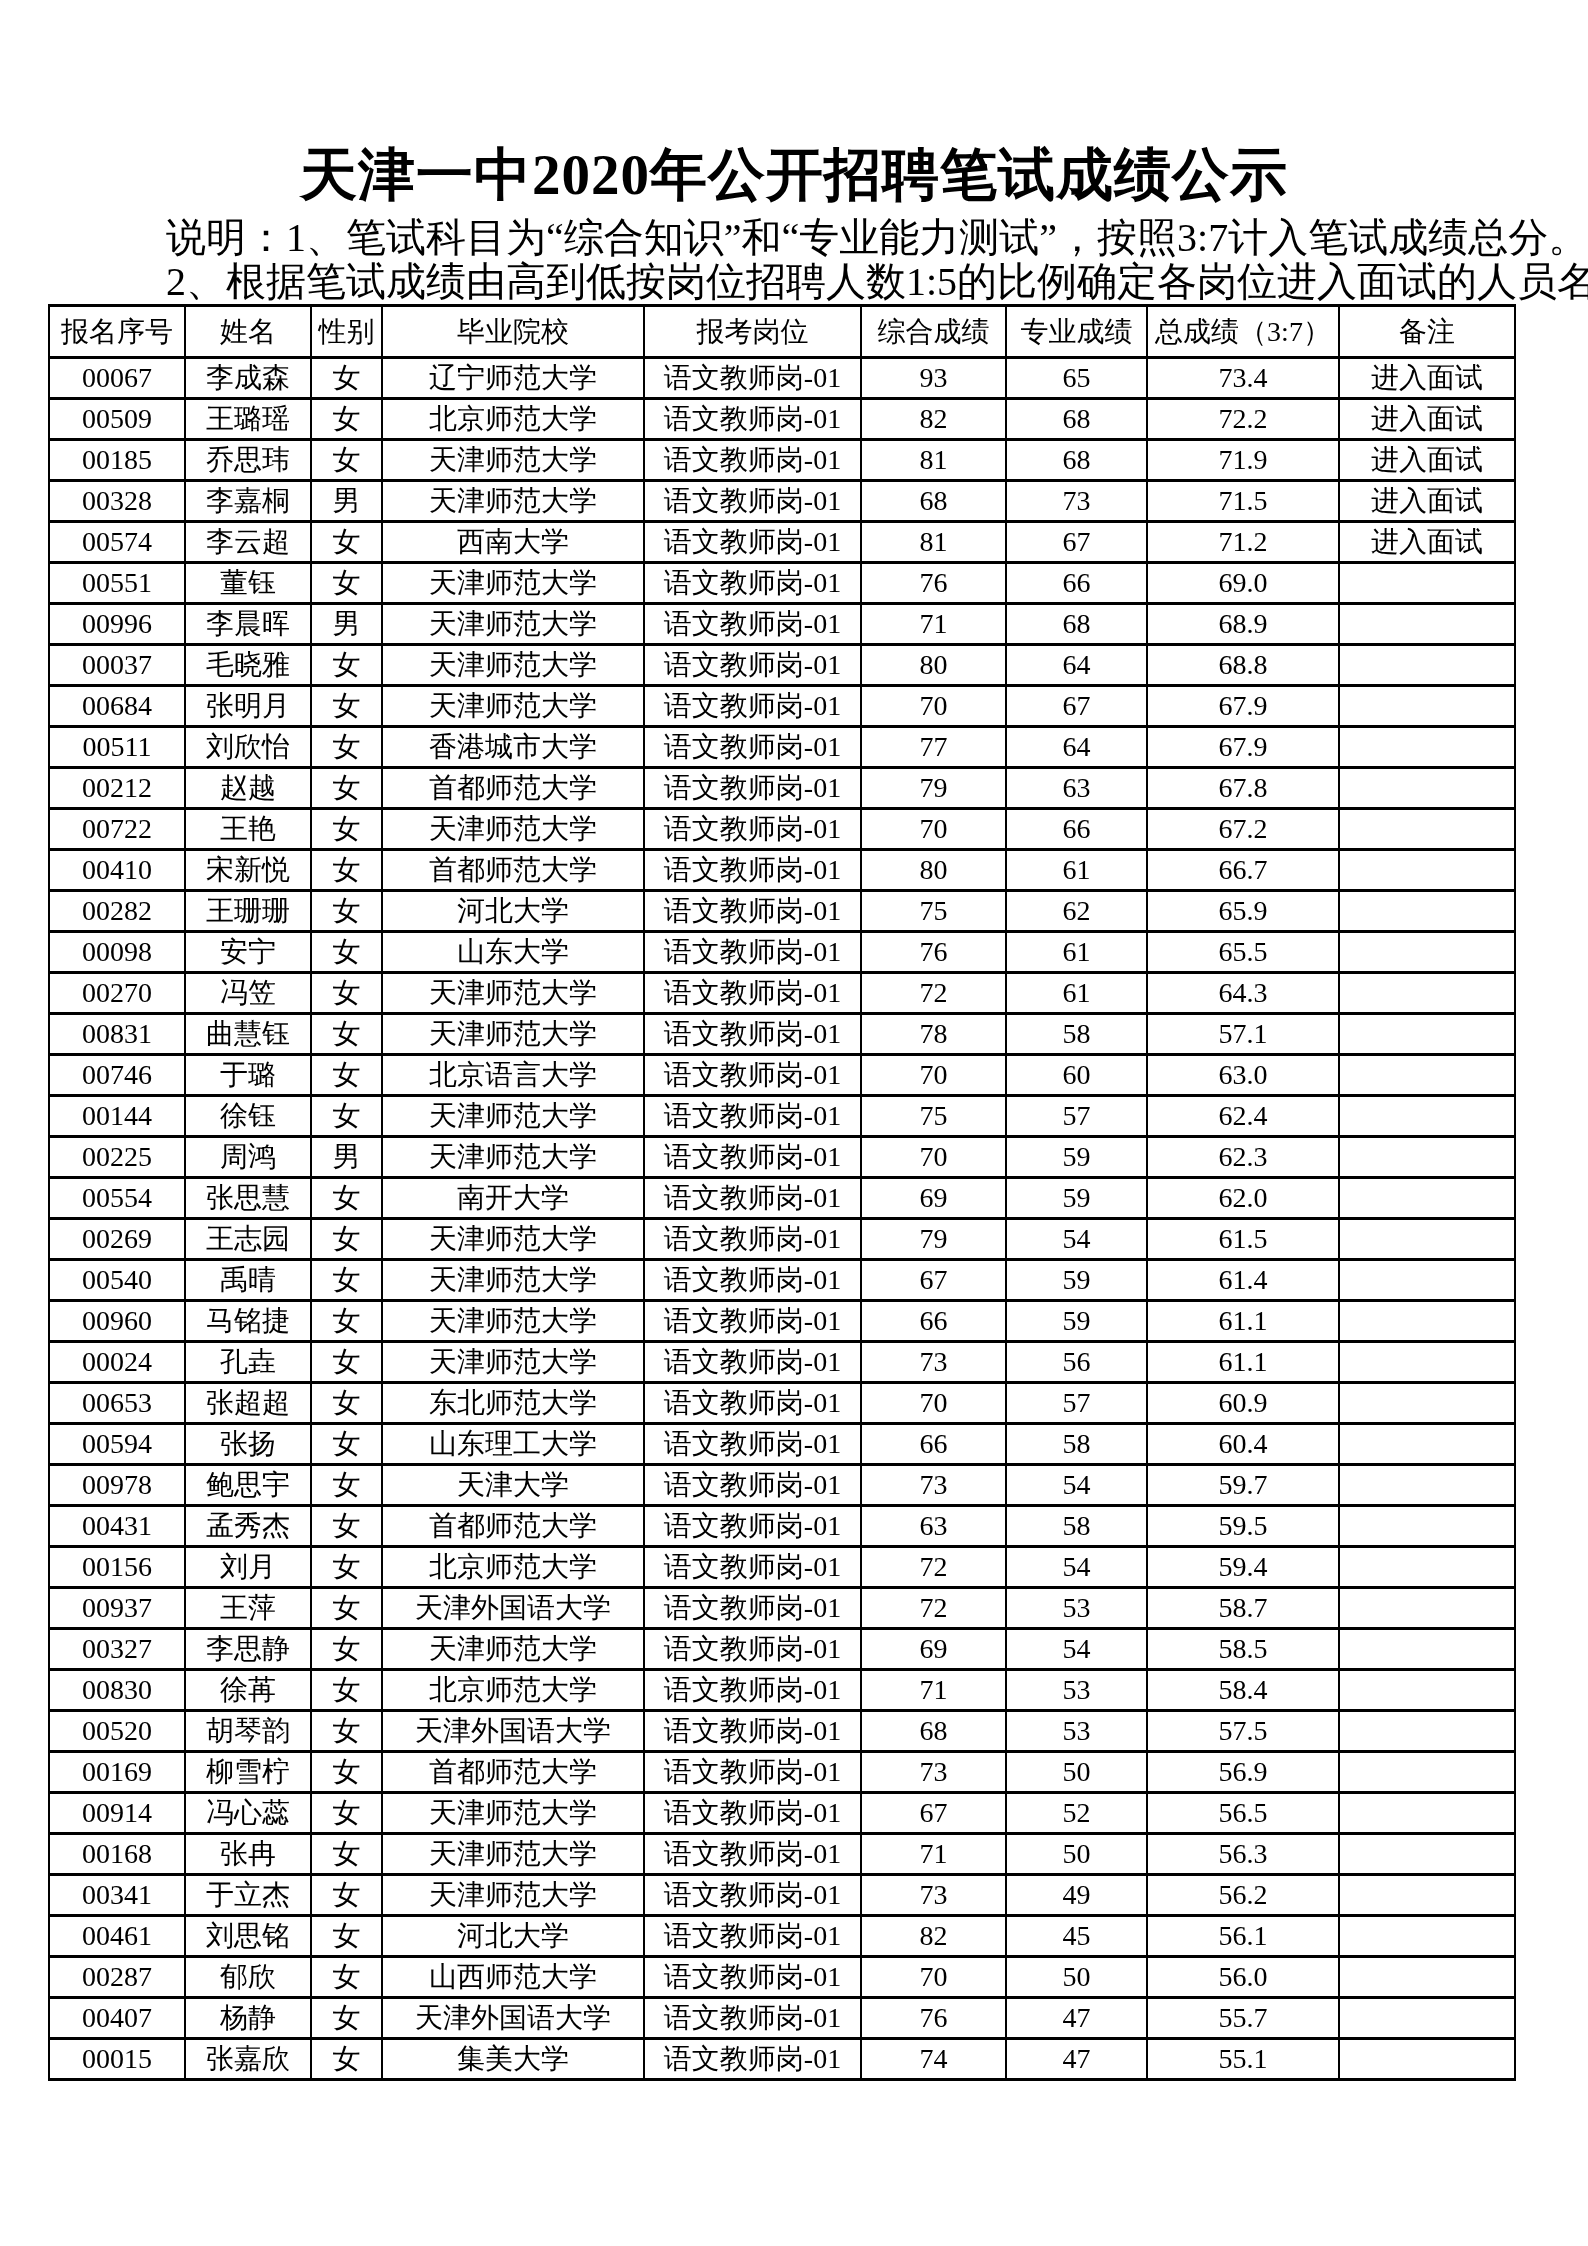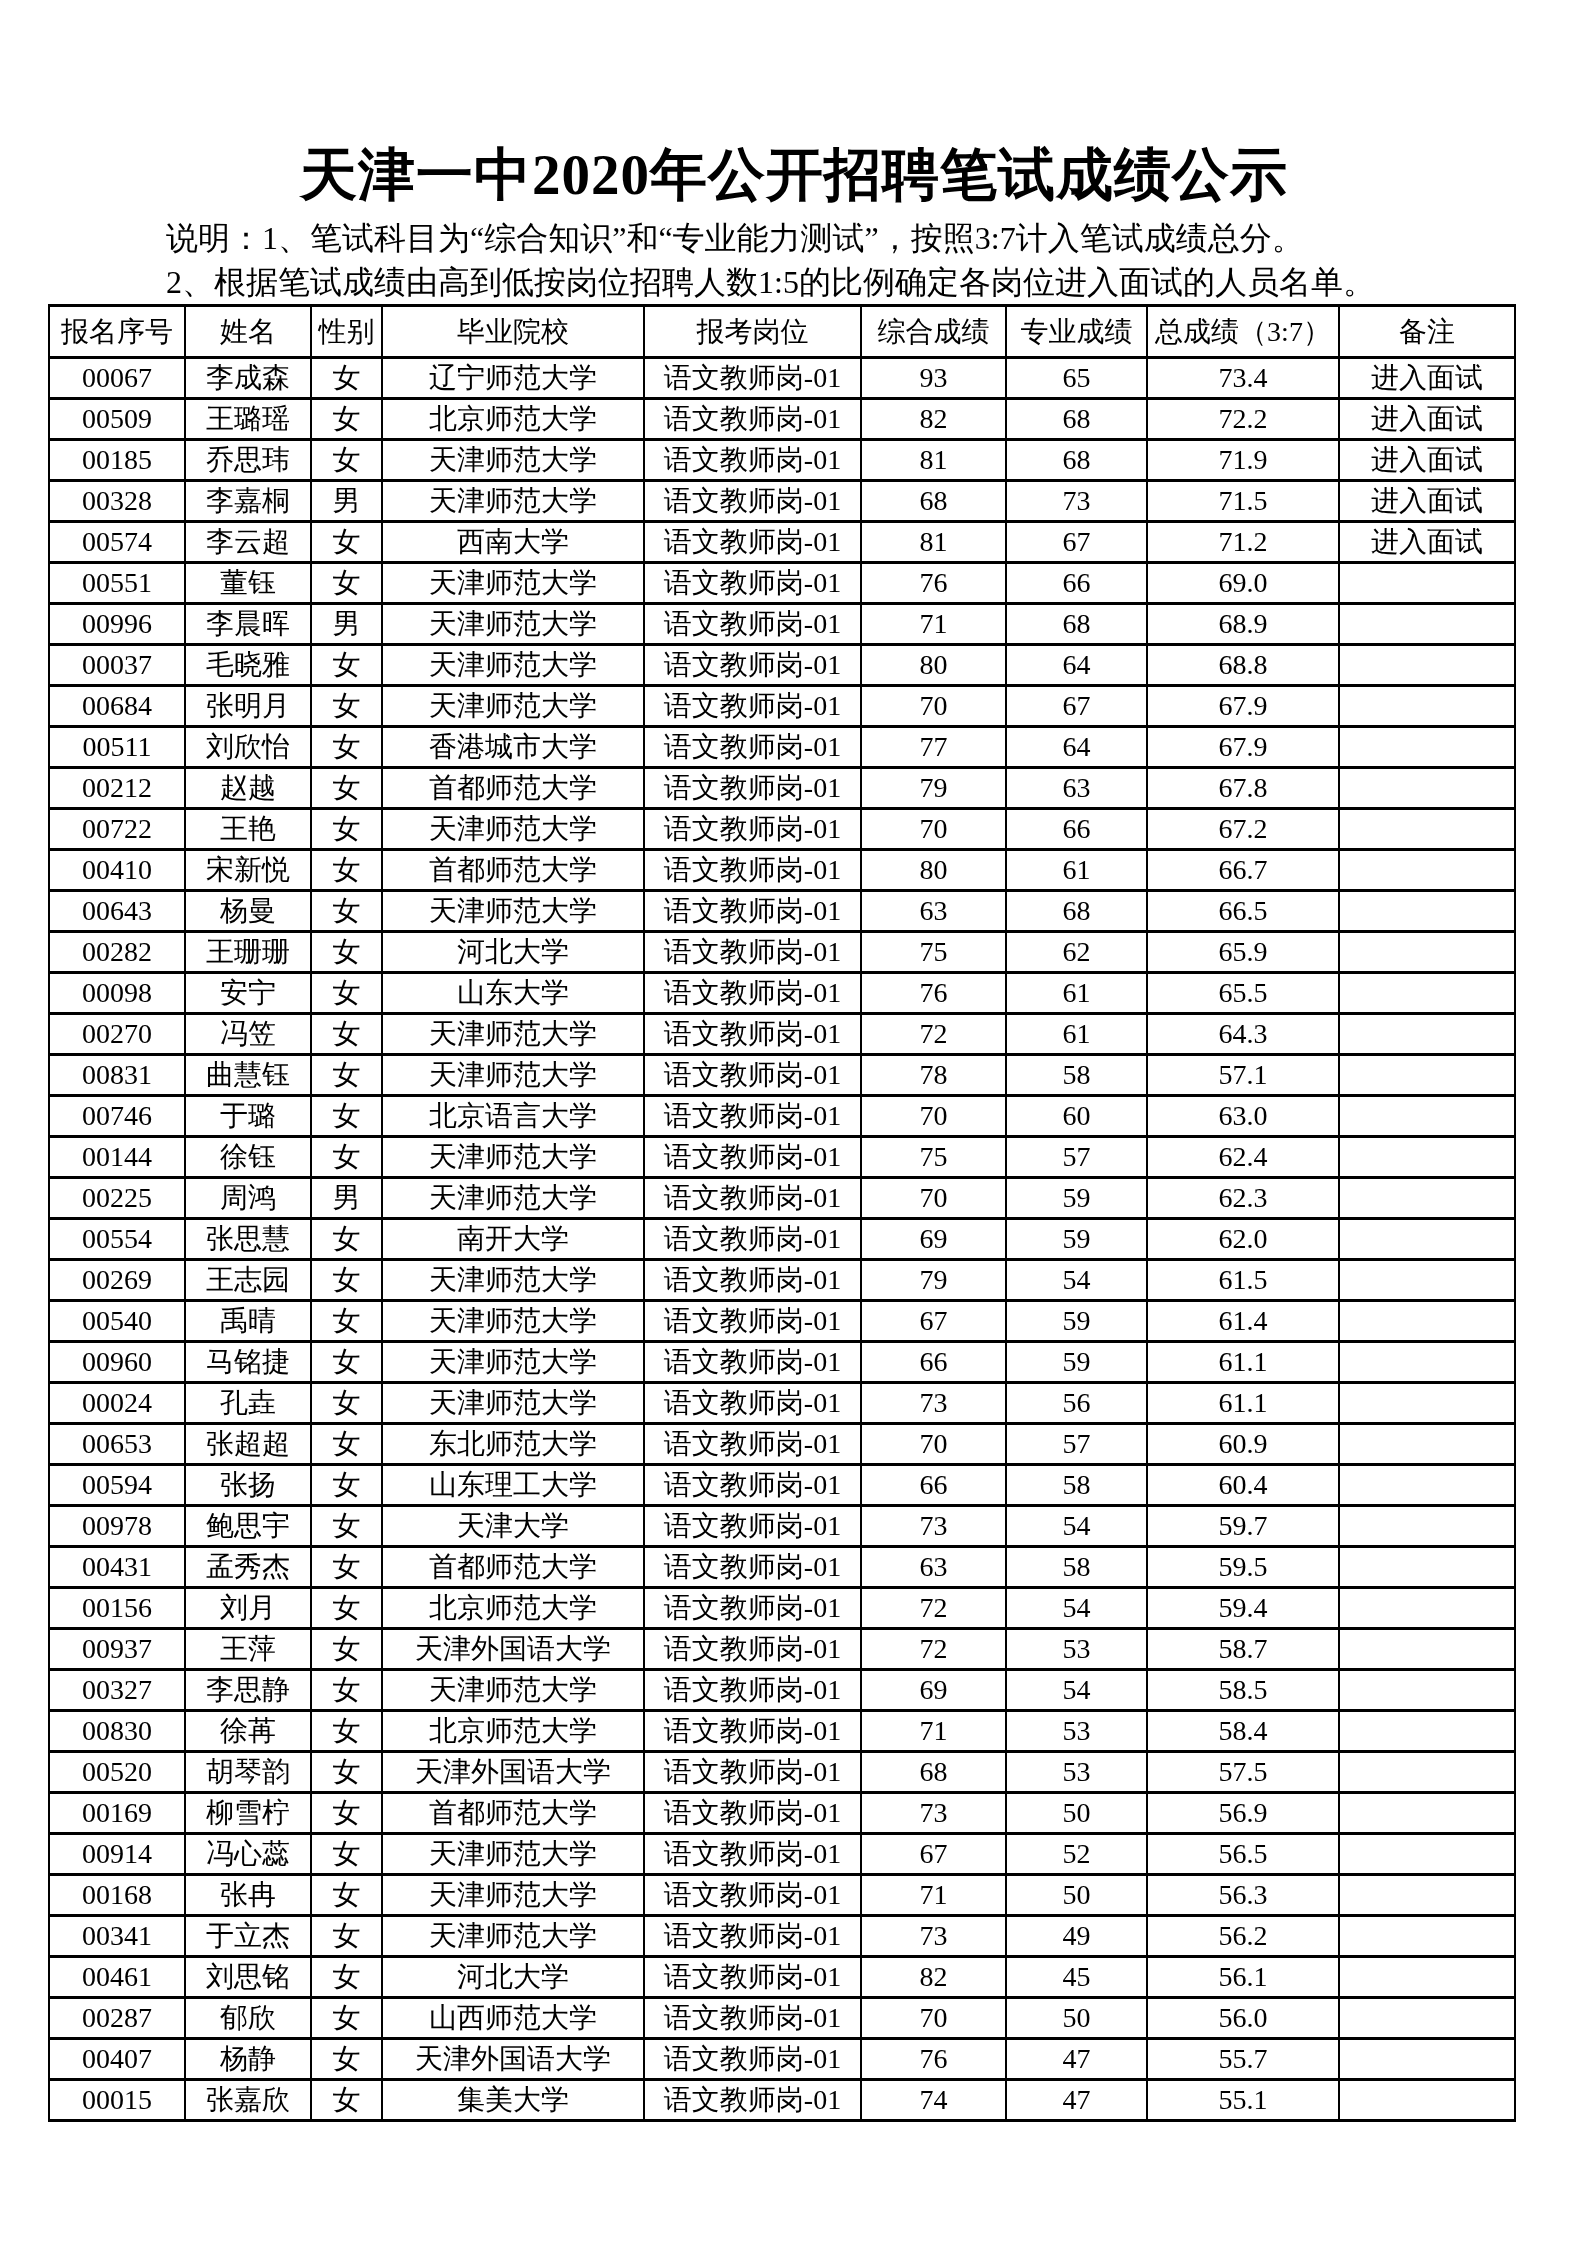--- a/index.html
+++ b/index.html
@@ -19,22 +19,23 @@
   .doc-title {
     text-align: center;
     font-size: 57px;
     line-height: 58px;
     font-weight: bold;
     letter-spacing: 1px;
     white-space: nowrap;
   }
   .notes {
     margin: 12px 0 0 166px;
-    font-size: 32px;
+    font-size: 40px;
     line-height: 44px;
+    text-align: center;
   }
   .note-line {
     white-space: nowrap;
   }
   table.results {
     margin: 0 0 0 48px;
     width: 1466px;
     border-collapse: collapse;
     table-layout: fixed;
   }
@@ -230,31 +231,20 @@
         <td>宋新悦</td>
         <td>女</td>
         <td>首都师范大学</td>
         <td>语文教师岗-01</td>
         <td>80</td>
         <td>61</td>
         <td>66.7</td>
         <td></td>
       </tr>
       <tr>
-        <td>00643</td>
-        <td>杨曼</td>
-        <td>女</td>
-        <td>天津师范大学</td>
-        <td>语文教师岗-01</td>
-        <td>63</td>
-        <td>68</td>
-        <td>66.5</td>
-        <td></td>
-      </tr>
-      <tr>
         <td>00282</td>
         <td>王珊珊</td>
         <td>女</td>
         <td>河北大学</td>
         <td>语文教师岗-01</td>
         <td>75</td>
         <td>62</td>
         <td>65.9</td>
         <td></td>
       </tr>

